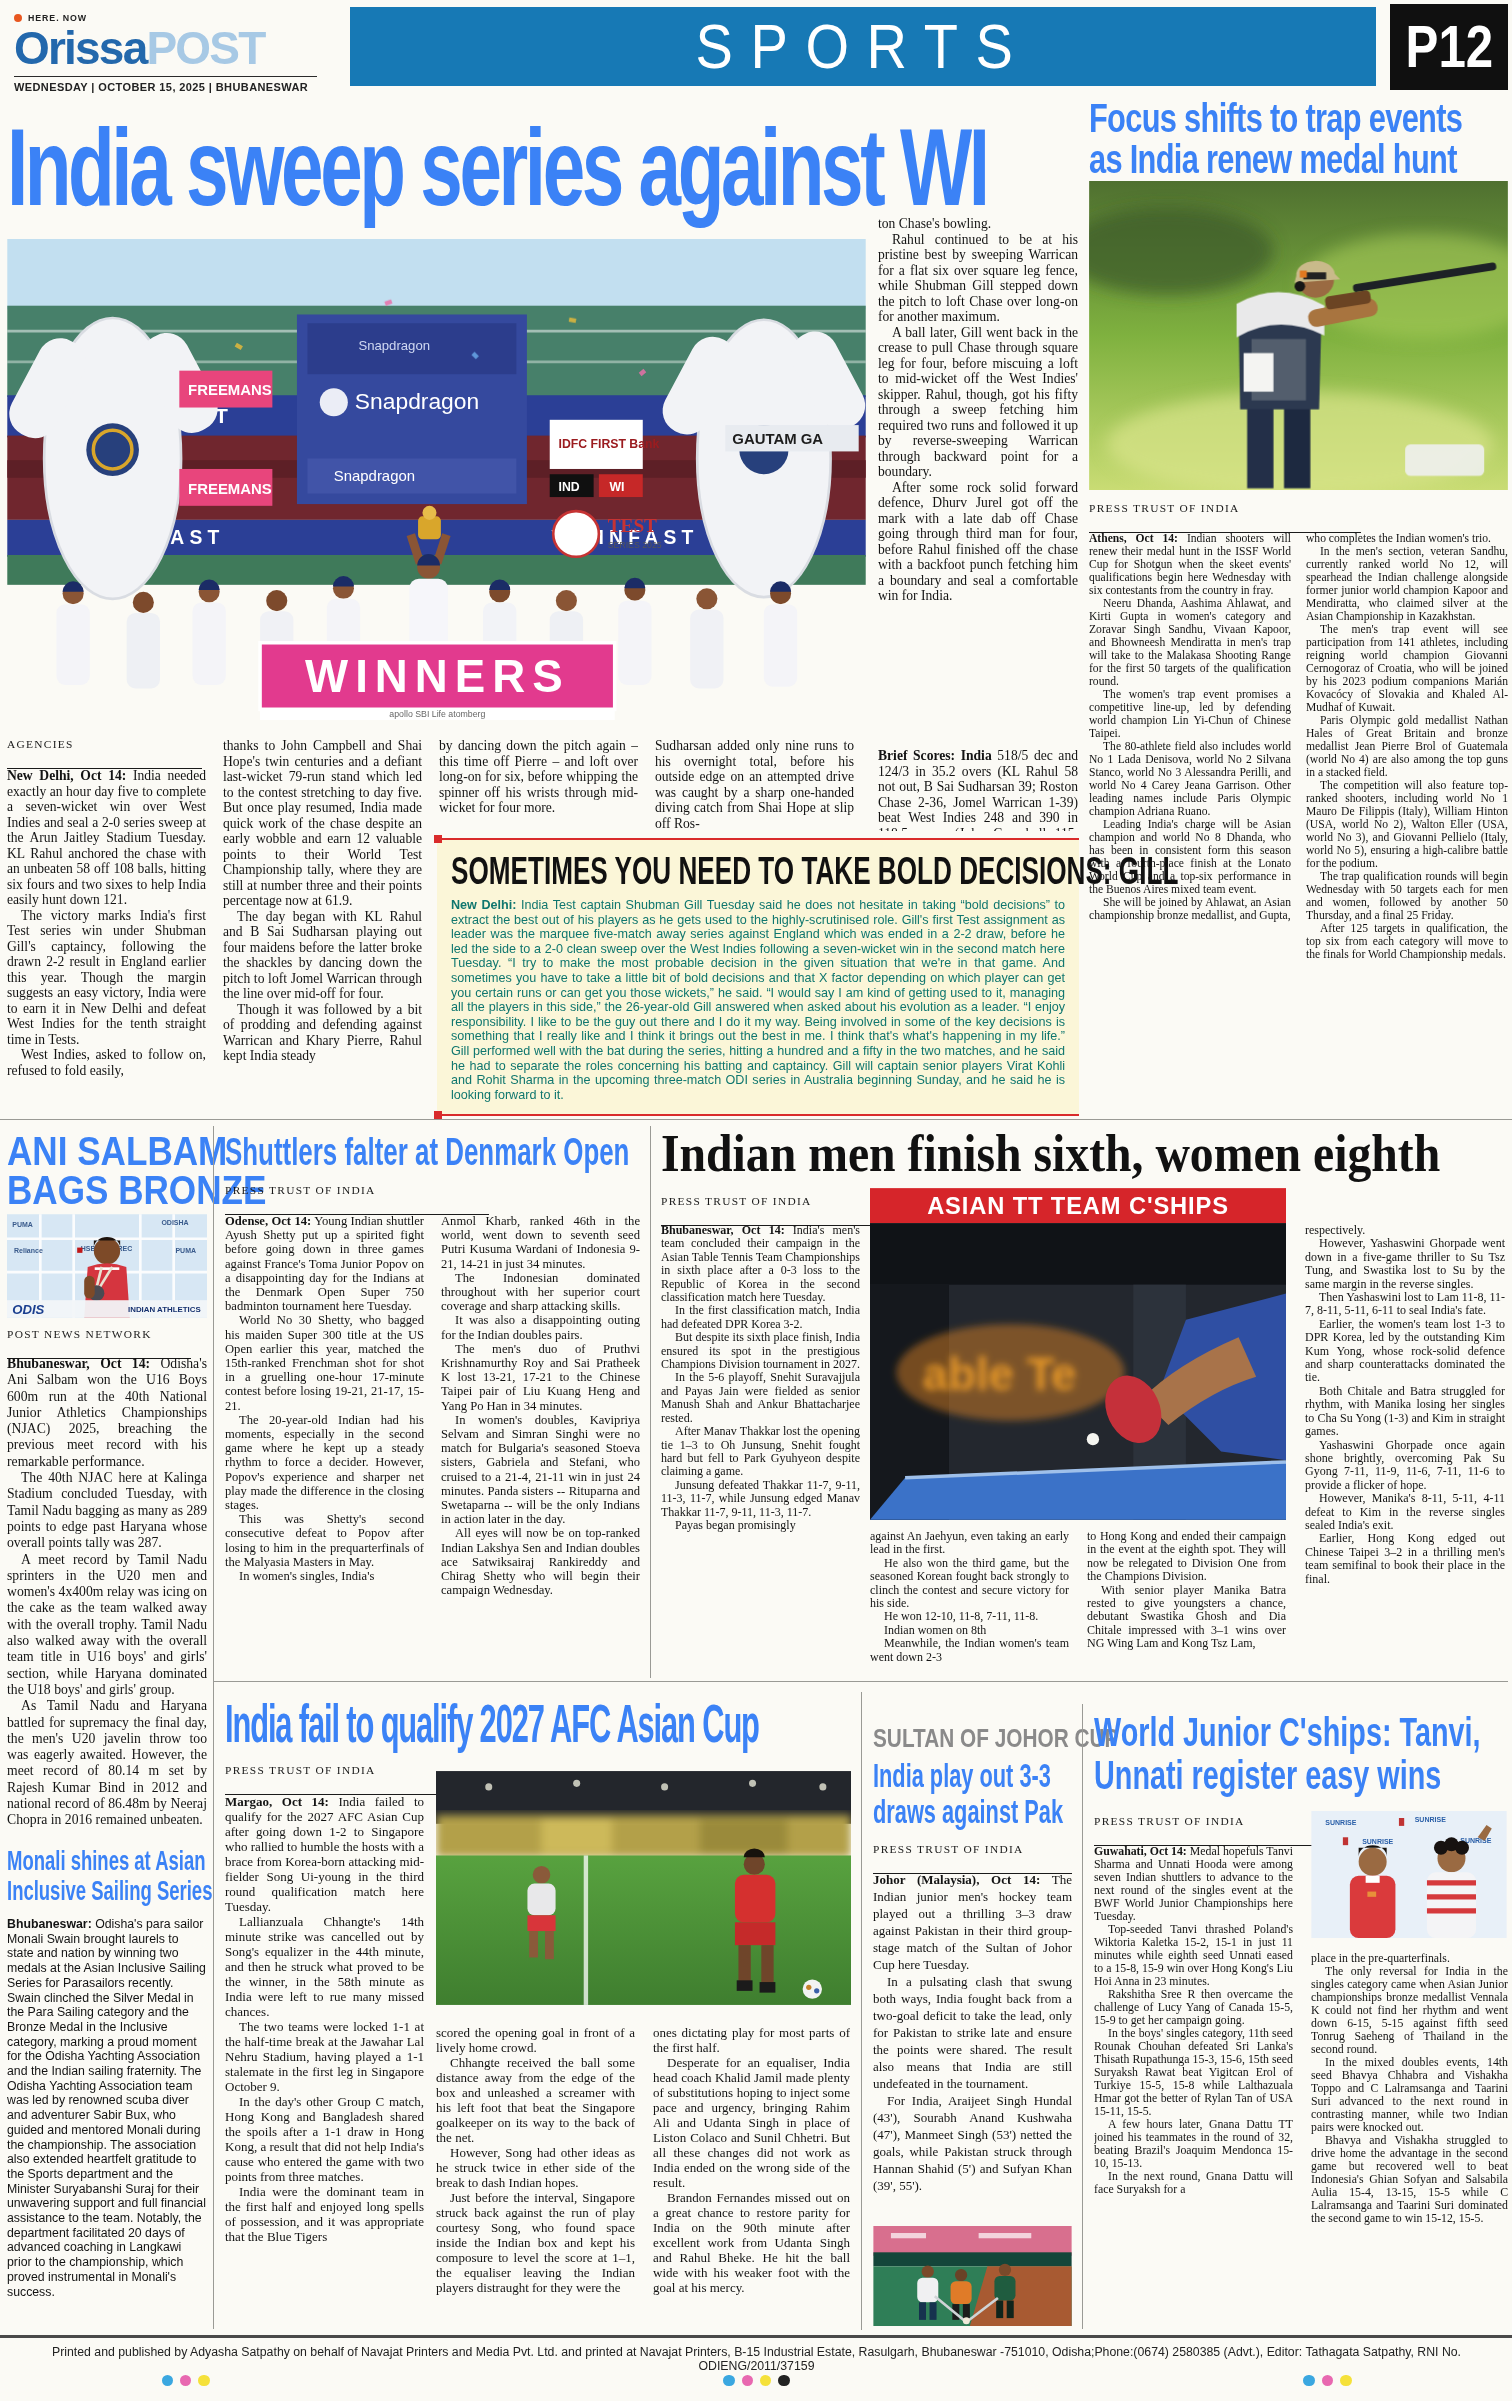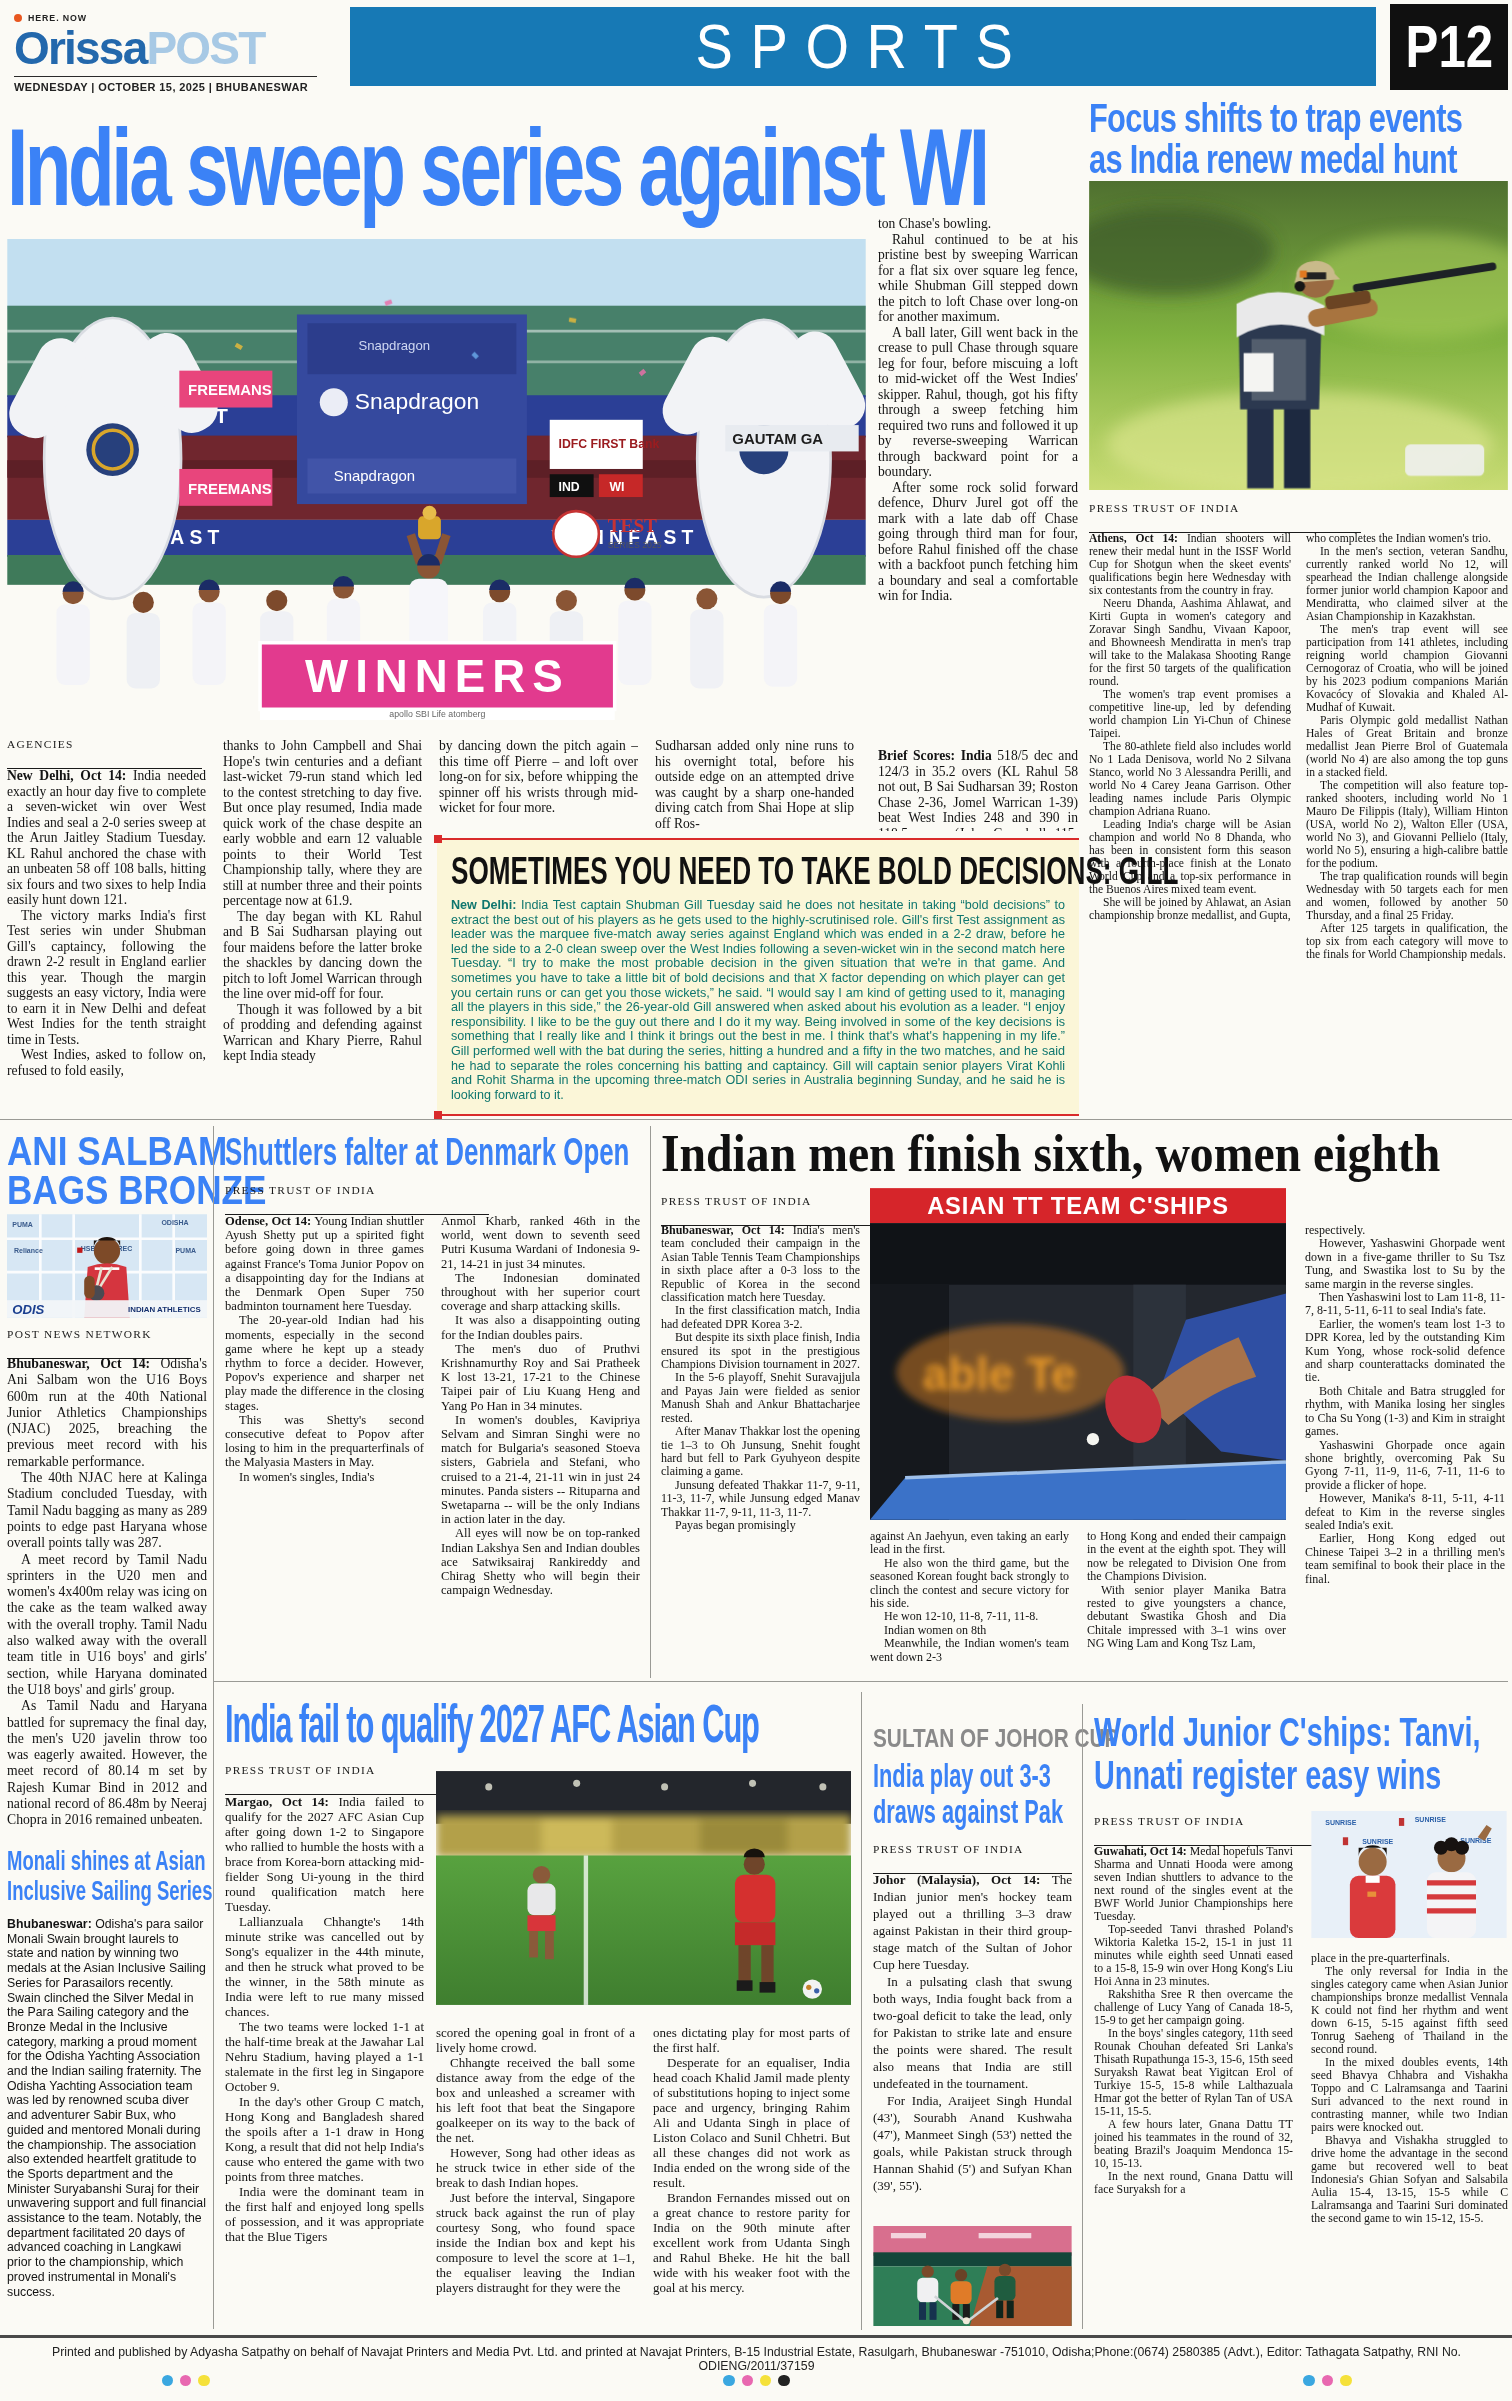--- a/index.html
+++ b/index.html
@@ -365,20 +365,21 @@
   </div>
 
   <div class="abs vrule" style="left:213px;top:1126px;height:1203px;"></div>
 
   <div class="abs hl" style="left:225px;top:1130px;width:420px;font-size:37px;">
     <span class="ln" style="transform:scale(.7,1.05);">Shuttlers falter at Denmark Open</span>
   </div>
   <div class="abs byline" style="left:225px;top:1184px;width:264px;">PRESS TRUST OF INDIA</div>
   <div class="abs bcol fz-den" style="left:225px;top:1214px;width:199px;height:460px;">
     <p><b>Odense, Oct 14:</b> <span>Young Indian shuttler Ayush Shetty put up a spirited fight before going down in three games against France's Toma Junior Popov on a disappointing day for the Indians at the Denmark Open Super 750 badminton tournament here Tuesday.</span></p>
+  <p>World No 30 Shetty, who bagged his maiden Super 300 title at the US Open earlier this year, matched the 15th-ranked Frenchman shot for shot in a gruelling one-hour 17-minute contest before losing 19-21, 21-17, 15-21.</p>
       <p>The 20-year-old Indian had his moments, especially in the second game where he kept up a steady rhythm to force a decider. However, Popov's experience and sharper net play made the difference in the closing stages.</p>
       <p>This was Shetty's second consecutive defeat to Popov after losing to him in the prequarterfinals of the Malyasia Masters in May.</p>
       <p>In women's singles, India's</p>
     </div>
   <div class="abs bcol fz-den" style="left:441px;top:1214px;width:199px;height:460px;">
       <p>Anmol Kharb, ranked 46th in the world, went down to seventh seed Putri Kusuma Wardani of Indonesia 9-21, 14-21 in just 34 minutes.</p>
       <p>The Indonesian dominated throughout with her superior court coverage and sharp attacking skills.</p>
       <p>It was also a disappointing outing for the Indian doubles pairs.</p>
       <p>The men's duo of Pruthvi Krishnamurthy Roy and Sai Pratheek K lost 13-21, 17-21 to the Chinese Taipei pair of Liu Kuang Heng and Yang Po Han in 34 minutes.</p>
       <p>In women's doubles, Kavipriya Selvam and Simran Singhi were no match for Bulgaria's seasoned Stoeva sisters, Gabriela and Stefani, who cruised to a 21-4, 21-11 win in just 24 minutes. Panda sisters -- Rituparna and Swetaparna -- will be the only Indians in action later in the day.</p>
@@ -560,21 +561,21 @@
   <div class="abs vrule" style="left:1082px;top:1704px;height:625px;"></div>
 
   <div class="abs hl" style="left:1094px;top:1711px;width:415px;font-size:40px;line-height:43px;">
     <span class="ln" style="transform:scaleX(.72);">World Junior C'ships: Tanvi,</span><br>
     <span class="ln" style="transform:scaleX(.72);">Unnati register easy wins</span>
   </div>
   <div class="abs byline" style="left:1094px;top:1815px;width:264px;">PRESS TRUST OF INDIA</div>
   <div class="abs bcol fz-jr" style="left:1094px;top:1845px;width:199px;height:485px;">
     <p><b>Guwahati, Oct 14:</b> <span>Medal hopefuls Tanvi Sharma and Unnati Hooda were among seven Indian shuttlers to advance to the next round of the singles event at the BWF World Junior Championships here Tuesday.</span></p>
   <p>Top-seeded Tanvi thrashed Poland's Wiktoria Kaletka 15-2, 15-1 in just 11 minutes while eighth seed Unnati eased to a 15-8, 15-9 win over Hong Kong's Liu Hoi Anna in 23 minutes.</p>
-      <p>Rakshitha Sree R then overcame the challenge of Lucy Yang of Canada 18-5, 15-9 to get her campaign going.</p>
+      <p>Rakshitha Sree R then overcame the challenge of Lucy Yang of Canada 15-5, 15-9 to get her campaign going.</p>
       <p>In the boys' singles category, 11th seed Rounak Chouhan defeated Sri Lanka's Thisath Rupathunga 15-3, 15-6, 15th seed Suryaksh Rawat beat Yigitcan Erol of Turkiye 15-5, 15-8 while Lalthazuala Hmar got the better of Rylan Tan of USA 15-11, 15-5.</p>
       <p>A few hours later, Gnana Dattu TT joined his teammates in the round of 32, beating Brazil's Joaquim Mendonca 15-10, 15-13.</p>
       <p>In the next round, Gnana Dattu will face Suryaksh for a</p>
     </div>
   <svg class="abs" style="left:1311px;top:1811px;" width="196" height="127" viewBox="0 0 223 145">
     <rect width="223" height="145" fill="#e8f0f8"></rect>
     <g font-family="Liberation Sans" font-size="8" font-weight="bold" fill="#2a5fa8">
       <text x="16" y="16">SUNRISE</text>
       <text x="118" y="12">SUNRISE</text>
       <text x="58" y="38">SUNRISE</text>

